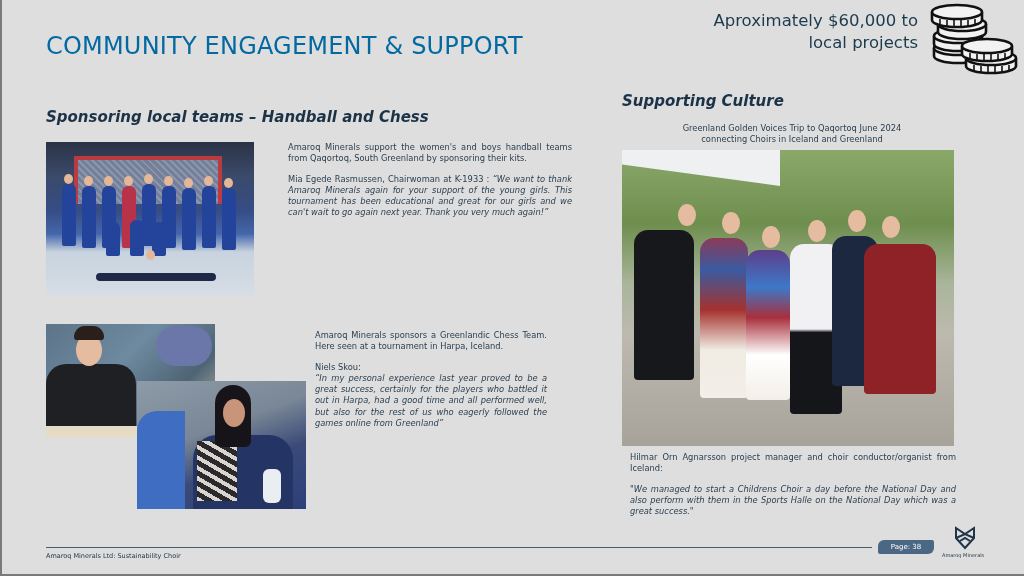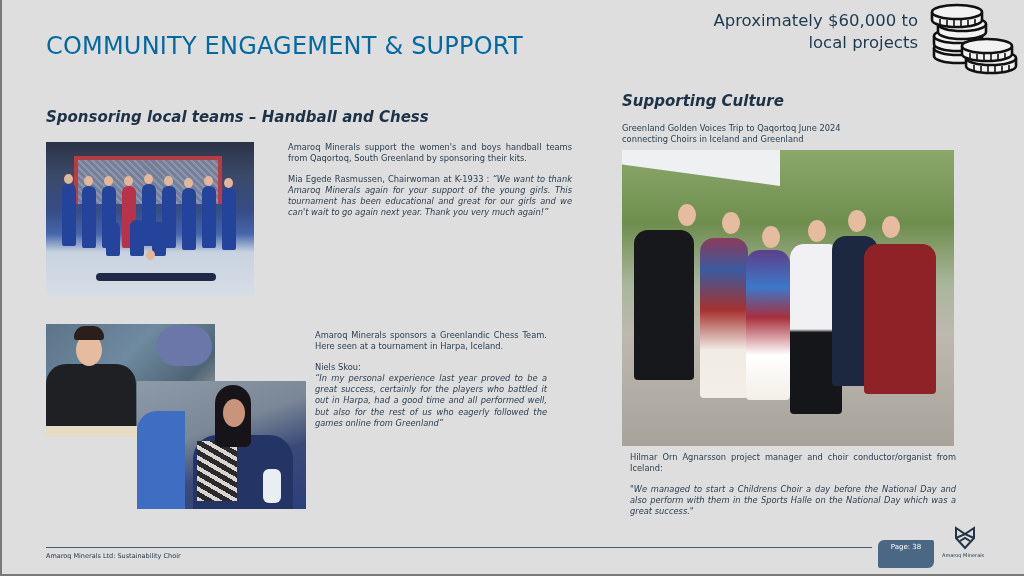--- a/index.html
+++ b/index.html
@@ -53,21 +53,21 @@
          background: linear-gradient(160deg,#8d9aa8 0%, #7a8796 40%, #3a4a78 65%, #2c3f7a 100%); }
   
   .cu { left: 620px; top: 150px; width: 332px; height: 296px;
         background: linear-gradient(180deg,#8aa86a 0%, #6e8e4e 25%, #a9b59a 45%, #bdb9ae 62%, #a7a39b 100%); }
   .cu .tent { position:absolute; left:0; top:0; width:158px; height:36px; background:#eef0f2; clip-path: polygon(0 0,100% 0,100% 100%,0 40%); }
   .figure { position:absolute; border-radius: 14px 14px 4px 4px; }
   .face { position:absolute; width:18px; height:22px; border-radius:50%; background:#e6bca0; }
   .footer-line { position:absolute; left:44px; top:547px; width:826px; height:1px; background:#4a5b6a; }
   .footer-text { position:absolute; left:44px; top:552px; font-size:6.5px; color:#24384a; }
   .page-badge {
-    position:absolute; left:876px; top:540px; width:56px; height:28px;
+    position:absolute; left:876px; top:540px; width:56px; height:14px;
     background:#4a6784; color:#fff; font-size:7px; line-height:14px; text-align:center;
     border-radius: 6px 2px 6px 2px;
   }
   .logo { position:absolute; left:951px; top:526px; width:24px; height:24px; }
   .logo-text { position:absolute; left:940px; top:552px; font-size:5px; color:#24384a; white-space:nowrap; }
 </style>
 </head>
 <body>
 
 <div class="page">
@@ -174,21 +174,21 @@
   </div>
 
   <div class="para" style="left:313px; top:330px; width:232px;">
     <p>Amaroq Minerals sponsors a Greenlandic Chess Team.  Here seen at a tournament in Harpa, Iceland.</p>
     <div>Niels Skou:</div>
     <div class="q">“In my personal experience last year proved to be a great success, certainly for the players who battled it out in Harpa, had a good time and all performed well, but also for the rest of us who eagerly followed the games online from Greenland”</div>
   </div>
 
   <h2 class="section-h" style="left:620px; top:92px;">Supporting Culture</h2>
 
-  <div class="para" style="left:620px; top:123px; width:340px; text-align:left;">
+  <div class="para" style="left:620px; top:123px; width:340px; text-align:center;">
     <div>Greenland Golden Voices Trip to Qaqortoq June 2024</div>
     <div>connecting Choirs in Iceland and Greenland</div>
   </div>
 
   <div class="photo cu">
     <div class="tent"></div>
 
     <div class="figure" style="left:12px;top:80px;width:60px;height:150px;background:#17181c;"></div>
     <div class="face" style="left:56px;top:54px;"></div>
     <div class="figure" style="left:78px;top:88px;width:48px;height:160px;background:linear-gradient(180deg,#8b3b5a 0%,#3a5aa0 20%,#a5322e 45%,#f0ece4 70%,#f3efe8 100%);"></div>

